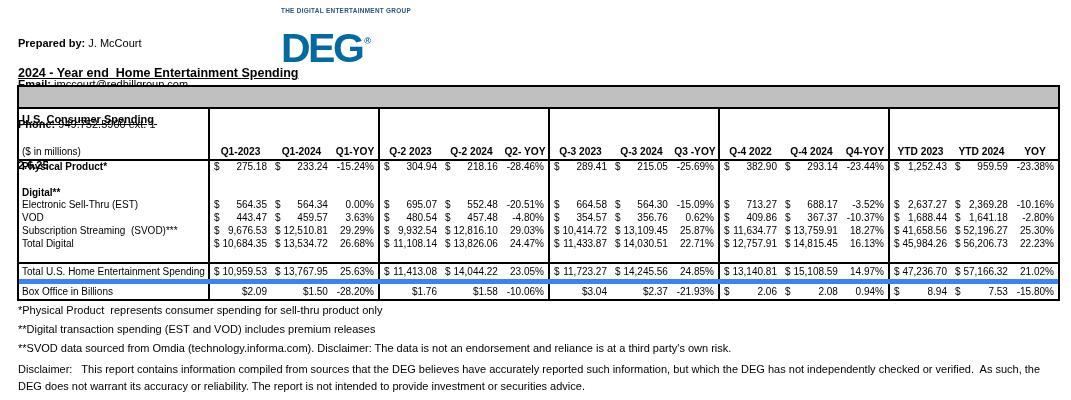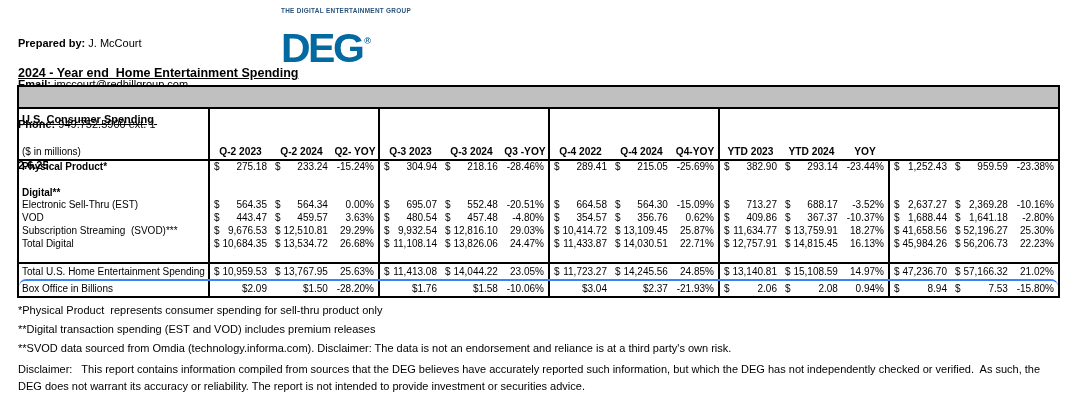--- a/index.html
+++ b/index.html
@@ -42,21 +42,21 @@
   .corner-sub{font-size:10px;}
   .ghead{align-items:flex-end;padding-bottom:2px;}
   .head-label{font-weight:bold;font-size:10.2px;text-align:center;display:block;}
   .ghead .head-label:nth-child(1){flex:0 0 36.3%;}
   .ghead .head-label:nth-child(2){flex:0 0 36.3%;}
   .ghead .head-label:nth-child(3){flex:0 0 27.4%;}
 
   .drow{height:12.8px;line-height:12.8px;}
   .spacer-row{height:11px;}
   .total-row{height:15px;line-height:15px;border-top:2px solid #000;}
-  .box-row{height:15px;line-height:15px;border-top:2px solid #3b82f6;border-radius:7px;}
+  .box-row{height:15px;line-height:15px;border-top:5px solid #3b82f6;}
 
   
   .footnotes{position:absolute;left:18px;top:304px;width:1045px;font-size:11px;line-height:13px;}
   .fn{white-space:pre-wrap;margin-bottom:6px;}
   .fn.disclaimer{margin-top:1px;line-height:16.5px;margin-bottom:0;}
 </style>
 </head>
 <body>
 
 <div class="page">
@@ -76,20 +76,25 @@
   <div class="title">2024 - Year end  Home Entertainment Spending</div>
 
   <div class="tbl">
     <div class="grayband" style="background: rgb(192, 192, 192);"></div>
     <div class="trow thead">
       <div class="corner">
         <div class="corner-title">U.S. Consumer Spending </div>
         <div class="corner-sub">($ in millions)</div>
       </div>
 
+    <div class="gcell ghead">
+          <div class="head-label">Q1-2023</div>
+          <div class="head-label">Q1-2024</div>
+          <div class="head-label">Q1-YOY</div>
+        </div>
         <div class="gcell ghead">
           <div class="head-label">Q-2 2023</div>
           <div class="head-label">Q-2 2024</div>
           <div class="head-label">Q2- YOY</div>
         </div>
         <div class="gcell ghead">
           <div class="head-label">Q-3 2023</div>
           <div class="head-label">Q-3 2024</div>
           <div class="head-label">Q3 -YOY</div>
         </div>

